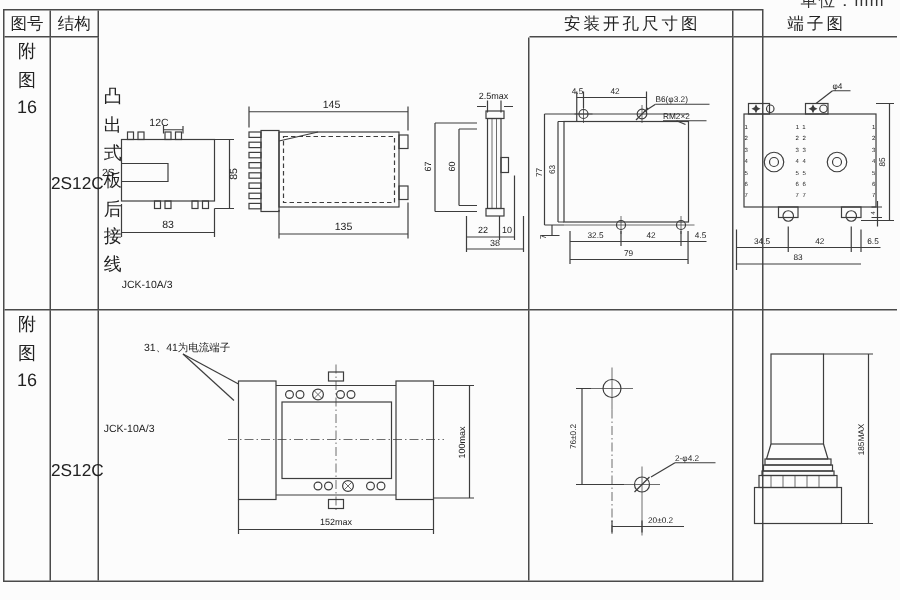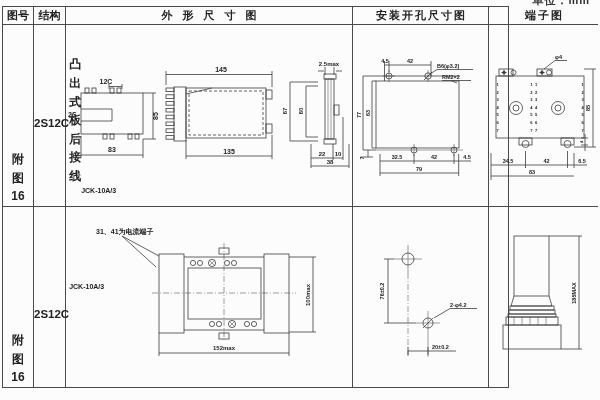--- a/index.html
+++ b/index.html
@@ -1,27 +1,27 @@
 <!DOCTYPE html>
 <html><head>
 <meta charset="utf-8">
 <style>
   html,body{margin:0;padding:0;background:#fff;}
   .page{position:relative;width:600px;height:400px;background:#fcfcfc;overflow:hidden;
-        font-family:"Liberation Sans",sans-serif;color:#222;font-weight:bold;}
+        font-family:"Liberation Sans",sans-serif;color:#222;}
   .unit{position:absolute;top:-7px;right:10px;font-size:11px;color:#333;letter-spacing:1px;}
   .tbl{position:absolute;left:2px;top:6px;width:507px;height:382px;border:1px solid #4a4a4a;box-sizing:border-box;}
   .cell{position:absolute;box-sizing:border-box;border-right:1px solid #4a4a4a;border-bottom:1px solid #4a4a4a;}
   .c1{left:0;width:31px}.c2{left:31px;width:32px}.c3{left:63px;width:287px}
   .c4{left:350px;width:136px}.c5{left:486px;width:109px;border-right:none}
   .rh{top:0;height:18px}.r1{top:18px;height:182px}.r2{top:200px;height:180px;border-bottom:none}
   .hdr{display:flex;align-items:center;justify-content:center;font-size:11px;color:#222;}
   .sp10{letter-spacing:10px;text-indent:10px;}
   .sp2{letter-spacing:2px;text-indent:2px;}
-  .figcell{display:flex;align-items:flex-end;justify-content:center;}
+  .figcell{display:flex;align-items:flex-start;justify-content:center;}
   .vstack{width:16px;word-break:break-all;line-height:1.55;text-align:center;font-size:12px;color:#222;}
   .structcell{display:flex;flex-direction:row;align-items:center;}
   .model{font-size:11.5px;color:#222;}
   .code{font-size:7px;color:#222;white-space:nowrap;}
   svg{display:block;}
   svg line,svg rect,svg circle,svg path,svg polyline{stroke:#3d3d3d;fill:none;stroke-width:0.8;}
   svg .thin{stroke-width:0.5;}
   svg .dsh{stroke-dasharray:3 2;}
   svg .cl{stroke-width:0.5;stroke-dasharray:6 2 1 2;}
   svg .fl{fill:#3d3d3d;stroke:none;}
@@ -31,21 +31,20 @@
 </head>
 <body>
 
 <div class="page">
   <div class="unit">单位：mm</div>
 
   <div class="tbl">
 
     <div class="cell rh c1 hdr">图号</div>
     <div class="cell rh c2 hdr">结构</div>
-    <div class="cell rh c3 hdr sp10">外形尺寸图</div>
     <div class="cell rh c5 hdr sp2">端子图</div>
     <div class="cell rh c4 hdr sp2">安装开孔尺寸图</div>
 
     <div class="cell r1 c1 figcell">
       <div class="vstack">附图16</div>
     </div>
 
     <div class="cell r1 c2 structcell">
       <div class="model" style="margin-top:14px">2S12C</div>
       <div class="vstack" style="margin-top:10px">凸出式板后接线</div>

